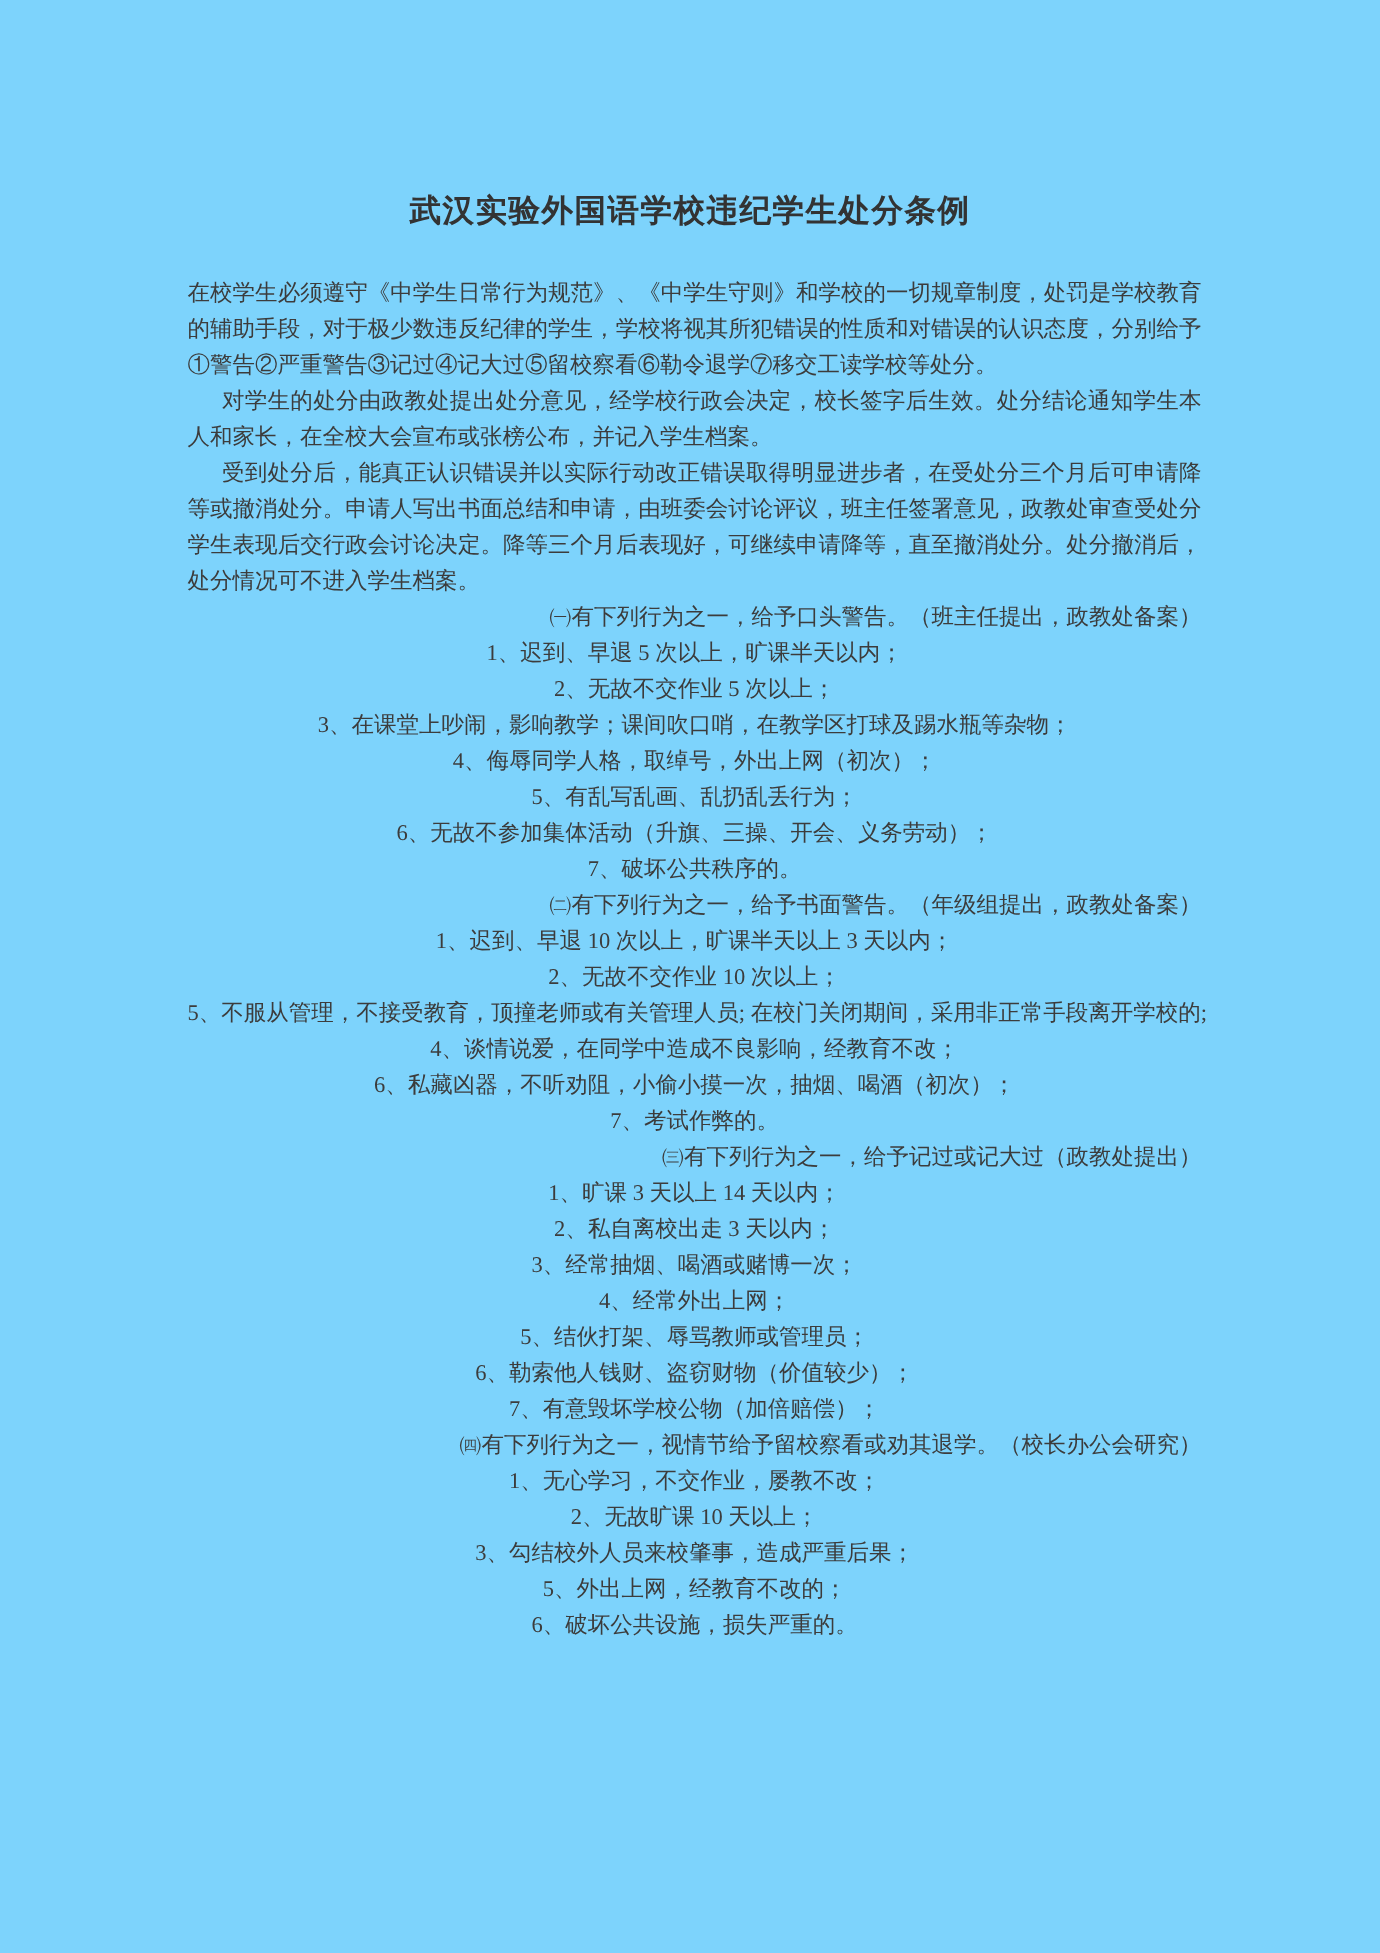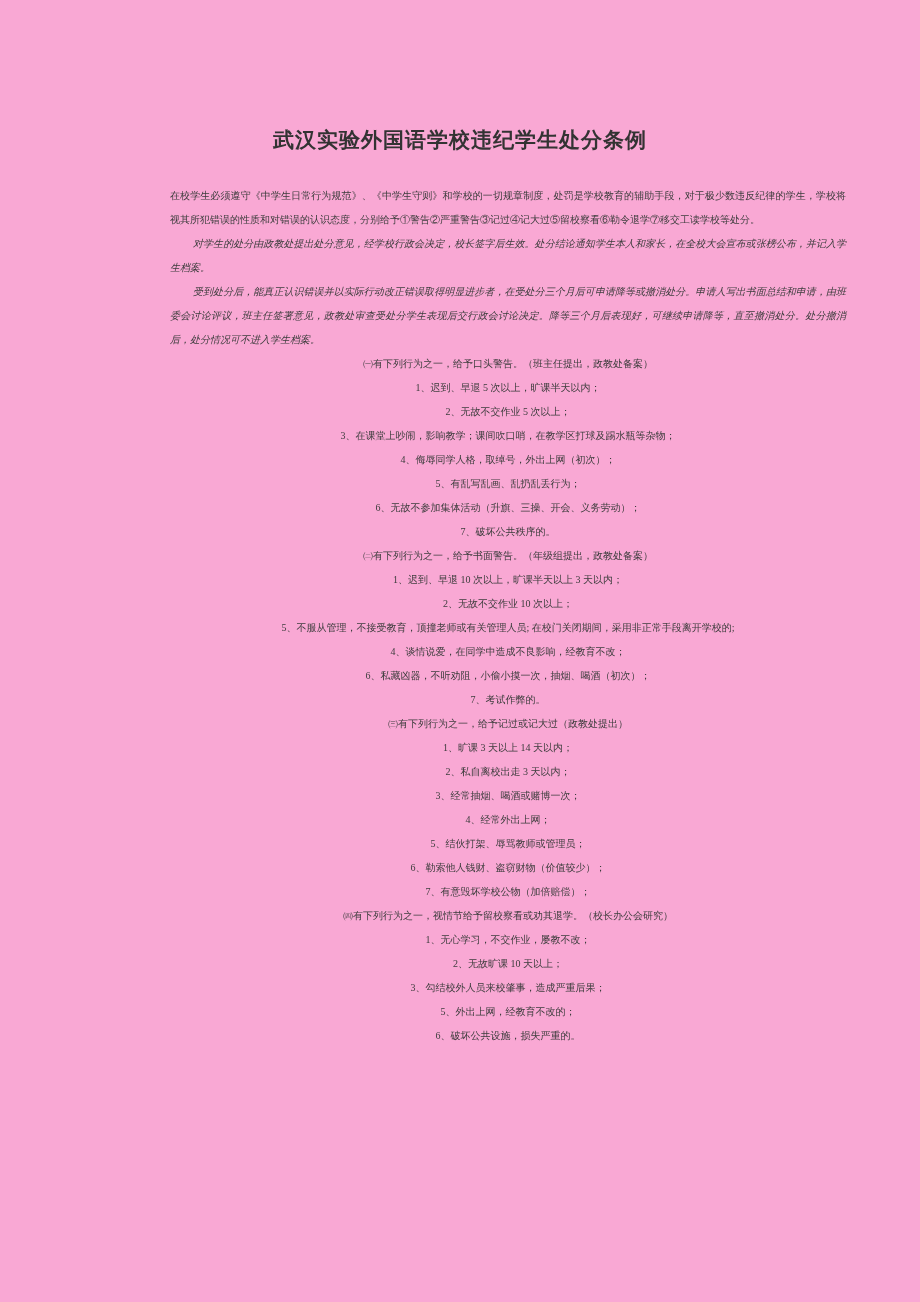--- a/index.html
+++ b/index.html
@@ -4,21 +4,21 @@
 <style>
   html, body {
     margin: 0;
     padding: 0;
     background: #ffffff;
   }
   .page {
     position: relative;
     width: 920px;
     height: 1302px;
-    background: #f9a8d4;
+    background: #7dd3fc;
     overflow: hidden;
     font-family: "Liberation Serif", serif;
     color: #3c3c3c;
   }
   .doc-title {
     position: absolute;
     top: 126px;
     left: 0;
     width: 920px;
     text-align: center;
@@ -26,35 +26,33 @@
     font-weight: 600;
     line-height: 28px;
     color: #333333;
     letter-spacing: 1px;
   }
   .doc-body {
     position: absolute;
     top: 184px;
     left: 125px;
     width: 676px;
-    font-size: 10px;
+    font-size: 15px;
     line-height: 24px;
     text-align: justify;
-    margin-left: 45px;
   }
   .doc-body p {
     margin: 0;
     padding: 0;
   }
   .para.indent {
     text-indent: 23px;
-    font-style: italic;
   }
   .sec-heading {
-    text-align: center;
+    text-align: right;
   }
   .item {
     padding-left: 23px;
     text-align: center;
     white-space: nowrap;
   }
 </style>
 </head>
 <body>
 

